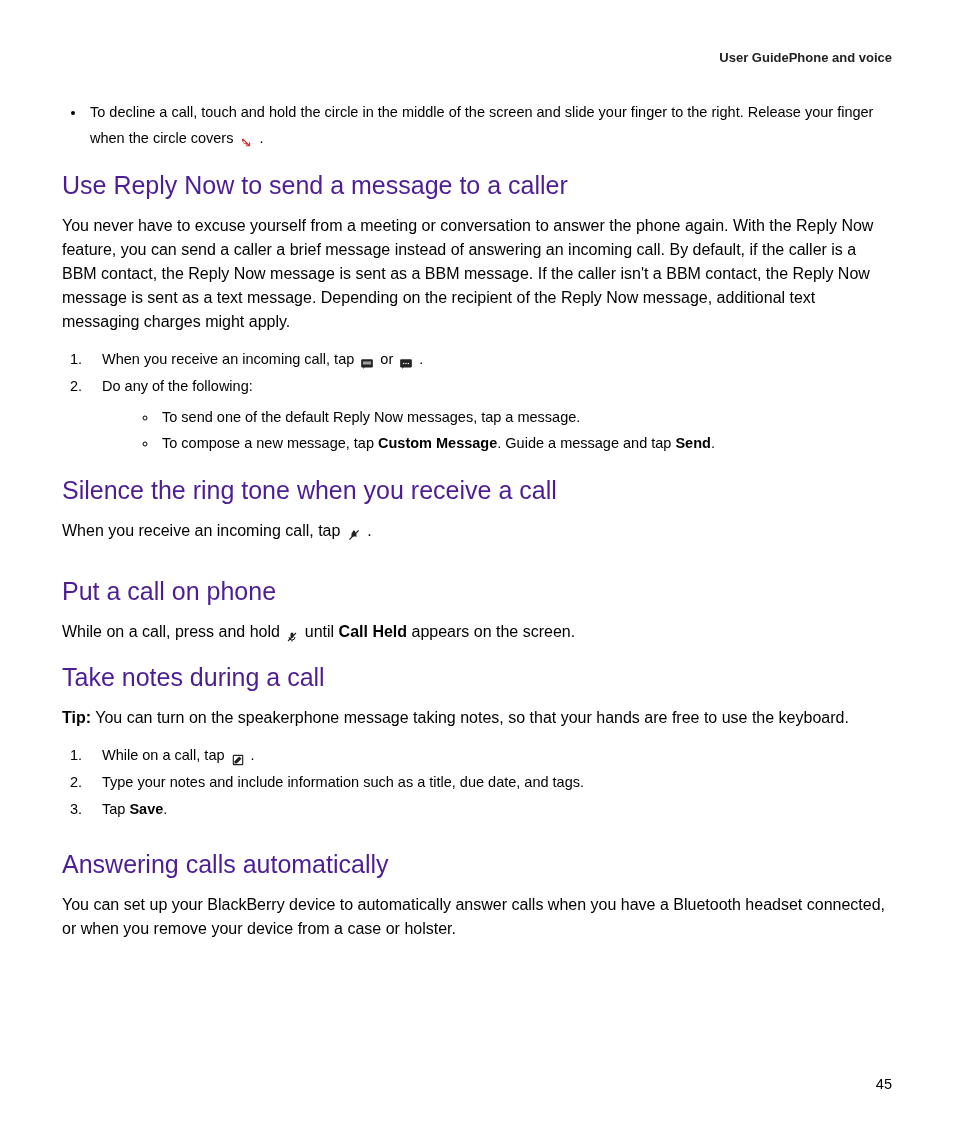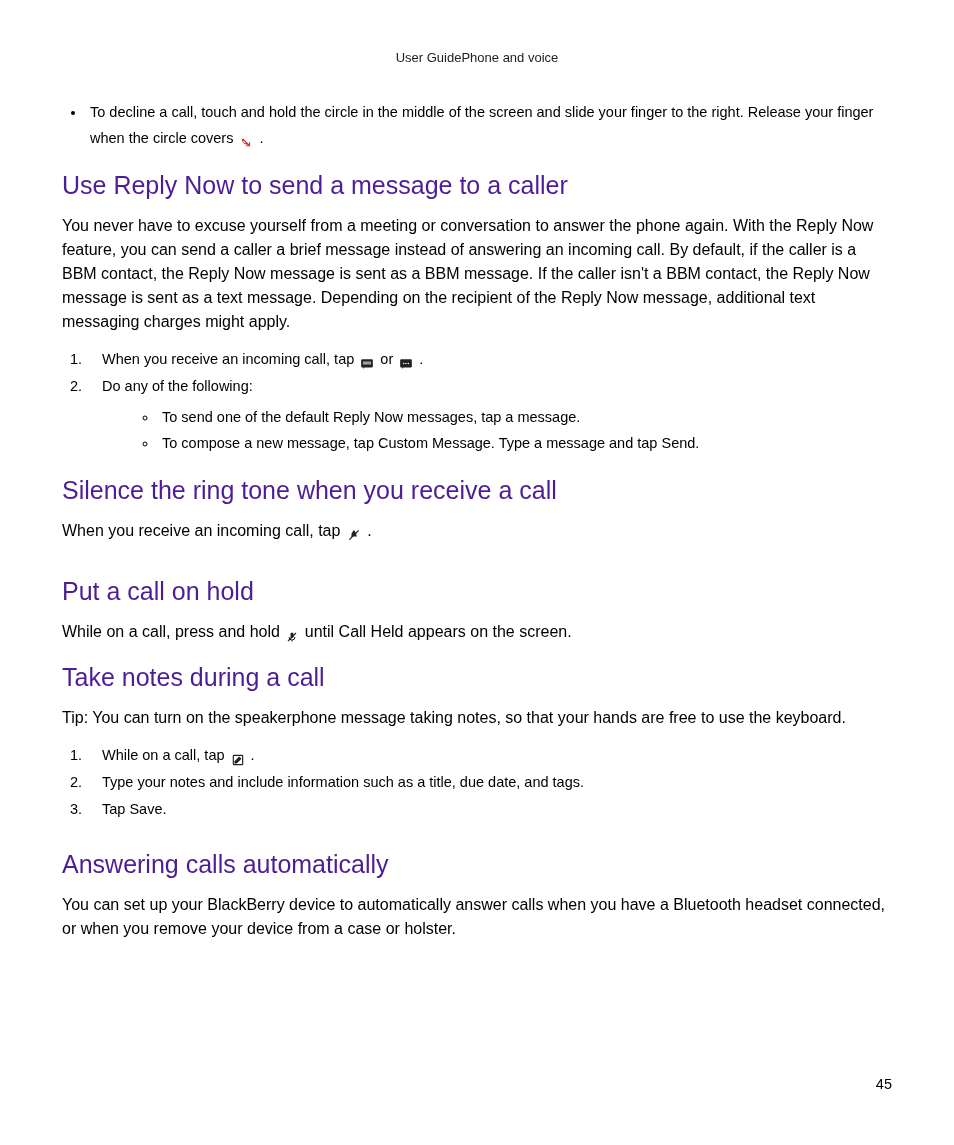--- a/index.html
+++ b/index.html
@@ -13,24 +13,25 @@
     box-sizing: border-box;
     position: relative;
     background: #fff;
   }
   .page {
     padding: 50px 62px 40px 62px;
     box-sizing: border-box;
   }
   .hdr {
     display: flex;
-    justify-content: center;
+    justify-content: flex-end;
     font-size: 13px;
     color: #222;
     margin-bottom: 34px;
+    font-weight: bold;
   }
   h2 {
     font-size: 25px;
     font-weight: 300;
     margin: 20px 0 14px 0;
     color: #4c1d95;
   }
   p {
     font-size: 16px;
     line-height: 1.5;
@@ -54,21 +55,21 @@
     font-size: 14.5px;
     line-height: 1.8;
     font-weight: 400;
   }
   ul li {
     padding-left: 4px;
   }
   ul.inner {
     padding-left: 56px;
   }
-  .b { font-weight: 400; }
+  .b { font-weight: 700; }
   .icon {
     display: inline-block;
     vertical-align: middle;
     margin: 0 2px;
   }
   .icon-decline { width: 14px; height: 14px; }
   .icon-msg { width: 14px; height: 14px; }
   .icon-bbm { width: 14px; height: 14px; }
   .icon-mute-ring { width: 14px; height: 14px; }
   .icon-mute-mic { width: 12px; height: 14px; }
@@ -127,39 +128,39 @@
             <path d="M8 17l-3 4 1-4z" fill="#222"></path>
           </svg>
       </span>
       <span>.</span>
     </li>
     <li>
       <span>Do any of the following:</span>
       <ul class="inner">
         <li>To send one of the default Reply Now messages, tap a message.</li>
         <li>
-          <span>To compose a new message, tap </span><span class="b">Custom Message</span><span>. Type a message and tap </span><span class="b">Send</span><span>.</span>
+          <span>To compose a new message, tap </span><span class="b">Custom Message</span><span>. Guide a message and tap </span><span class="b">Send</span><span>.</span>
         </li>
       </ul>
     </li>
   </ol>
 
   <h2>Silence the ring tone when you receive a call</h2>
   <p>
     <span>When you receive an incoming call, tap </span>
     <span class="icon icon-mute-ring">
       <svg viewBox="0 0 24 24">
           <path fill="#222" d="M12 3a3 3 0 0 0-3 3v.8C7.2 7.9 6 9.9 6 12v4l-2 2h16l-2-2v-4c0-2.1-1.2-4.1-3-5.2V6a3 3 0 0 0-3-3z" transform="scale(0.7) translate(5 3)"></path>
           <line x1="4" y1="20" x2="20" y2="4" stroke="#222" stroke-width="2.2"></line>
         </svg>
     </span>
     <span>.</span>
   </p>
 
-  <h2 style="margin-top:34px">Put a call on hold</h2>
+  <h2 style="margin-top:34px">Put a call on phone</h2>
   <p>
     <span>While on a call, press and hold </span>
     <span class="icon icon-mute-mic">
       <svg viewBox="0 0 24 24">
           <rect x="9" y="3" width="6" height="11" rx="3" fill="#222"></rect>
           <path d="M6 12a6 6 0 0 0 12 0" fill="none" stroke="#222" stroke-width="2"></path>
           <line x1="12" y1="18" x2="12" y2="21" stroke="#222" stroke-width="2"></line>
           <line x1="4" y1="20" x2="20" y2="4" stroke="#222" stroke-width="2.2"></line>
         </svg>
     </span>

